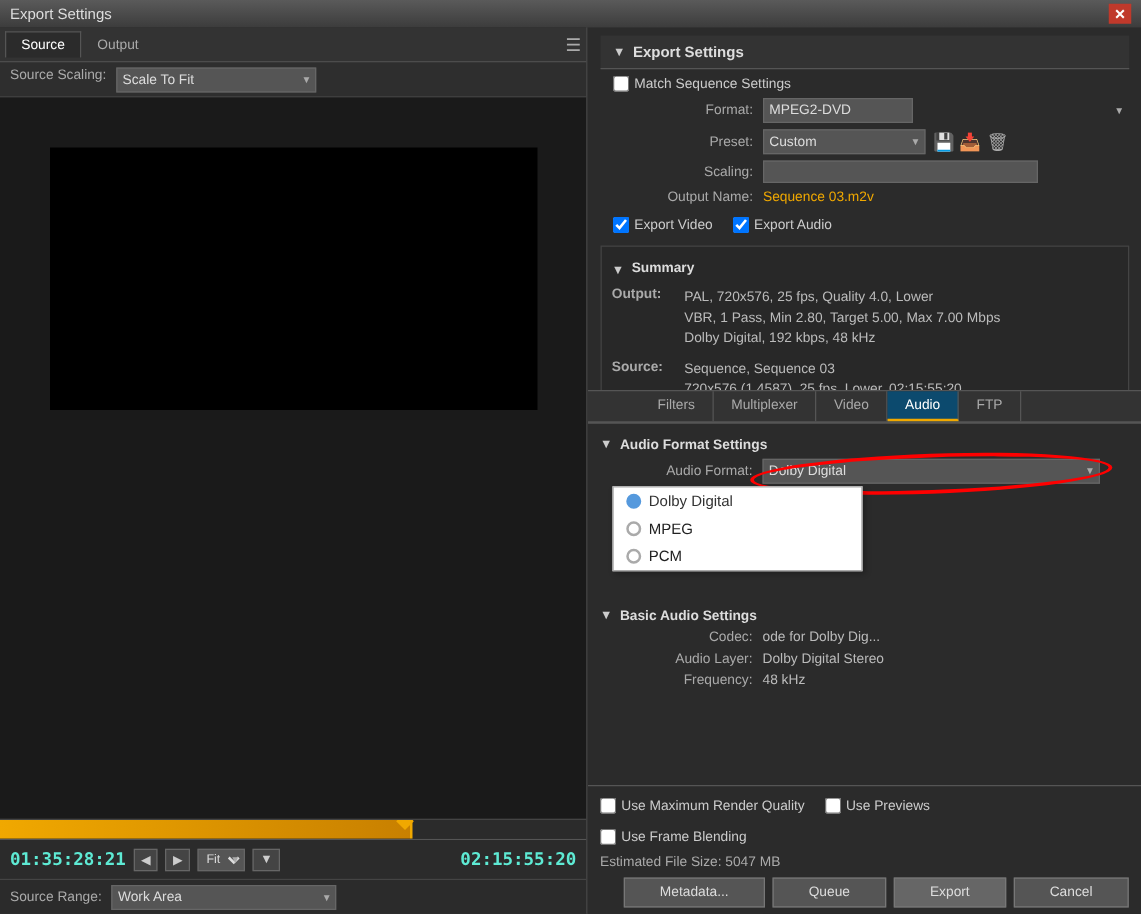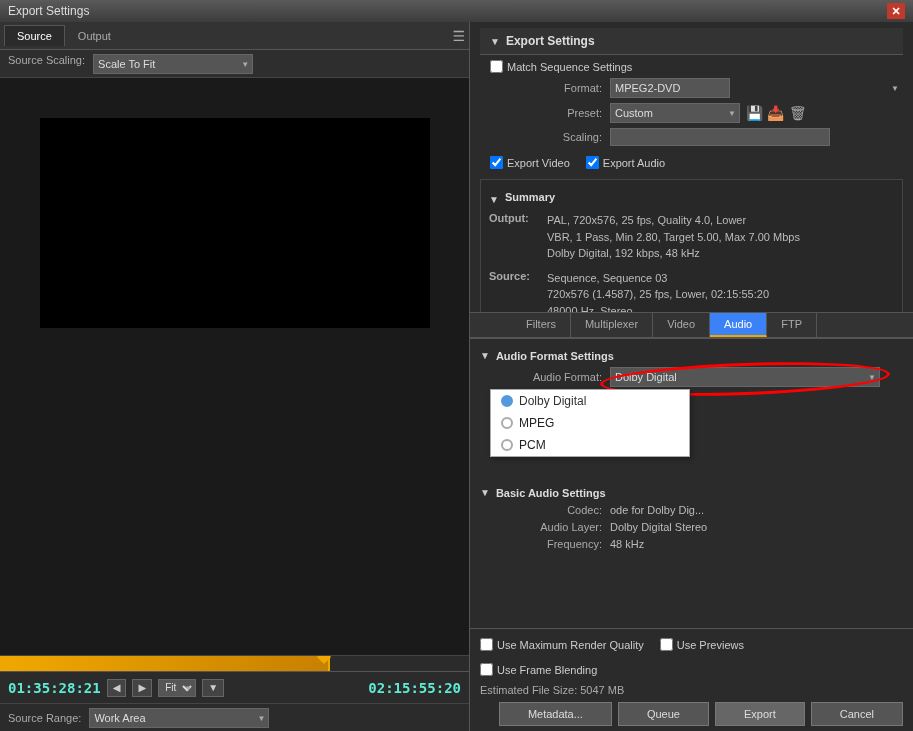--- a/index.html
+++ b/index.html
@@ -285,21 +285,21 @@
       padding-left: 42px;
     }
     .panel-tab {
       padding: 5px 14px;
       cursor: pointer;
       color: #aaa;
       font-size: 11px;
       border-right: 1px solid #555;
     }
     .panel-tab.active {
-      background: #3b82f6;
+      background: #0c4a6e;
       color: #fff;
       border-bottom: 2px solid #f0a800;
     }
 
     .audio-section {
       padding: 6px 10px;
       flex: 1;
       overflow-y: auto;
       position: relative;
     }
@@ -489,20 +489,24 @@
         <span style="margin-left:6px; font-size:14px; color:#aaa; cursor:pointer;">💾</span>
         <span style="margin-left:4px; font-size:14px; color:#aaa; cursor:pointer;">📥</span>
         <span style="margin-left:4px; font-size:14px; color:#aaa; cursor:pointer;">🗑</span>
       </div>
 
       <div class="form-row">
         <span class="form-label">Scaling:</span>
         <input class="comments-input" type="text" style="">
       </div>
 
+      <div class="form-row">
+        <span class="form-label">Output Name:</span>
+        <a href="#" class="output-name-link">Sequence 03.m2v</a>
+      </div>
 
       <div style="display:flex; gap:16px; margin: 6px 0 6px 10px;">
         <div class="checkbox-row">
           <input type="checkbox" checked="" style="">
           <span>Export Video</span>
         </div>
         <div class="checkbox-row">
           <input type="checkbox" checked="" style="">
           <span>Export Audio</span>
         </div>

